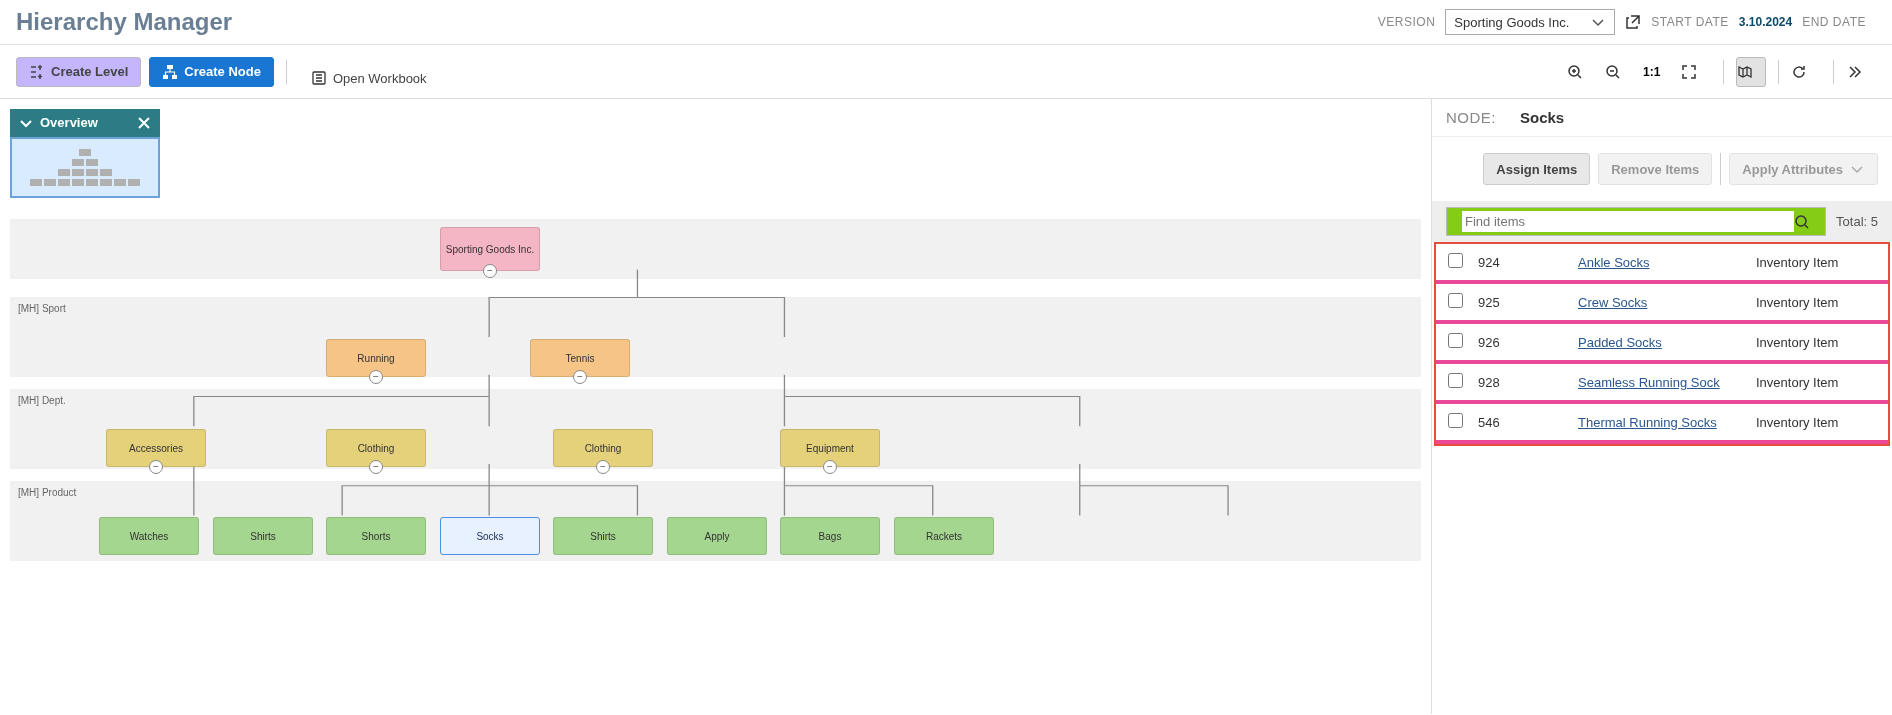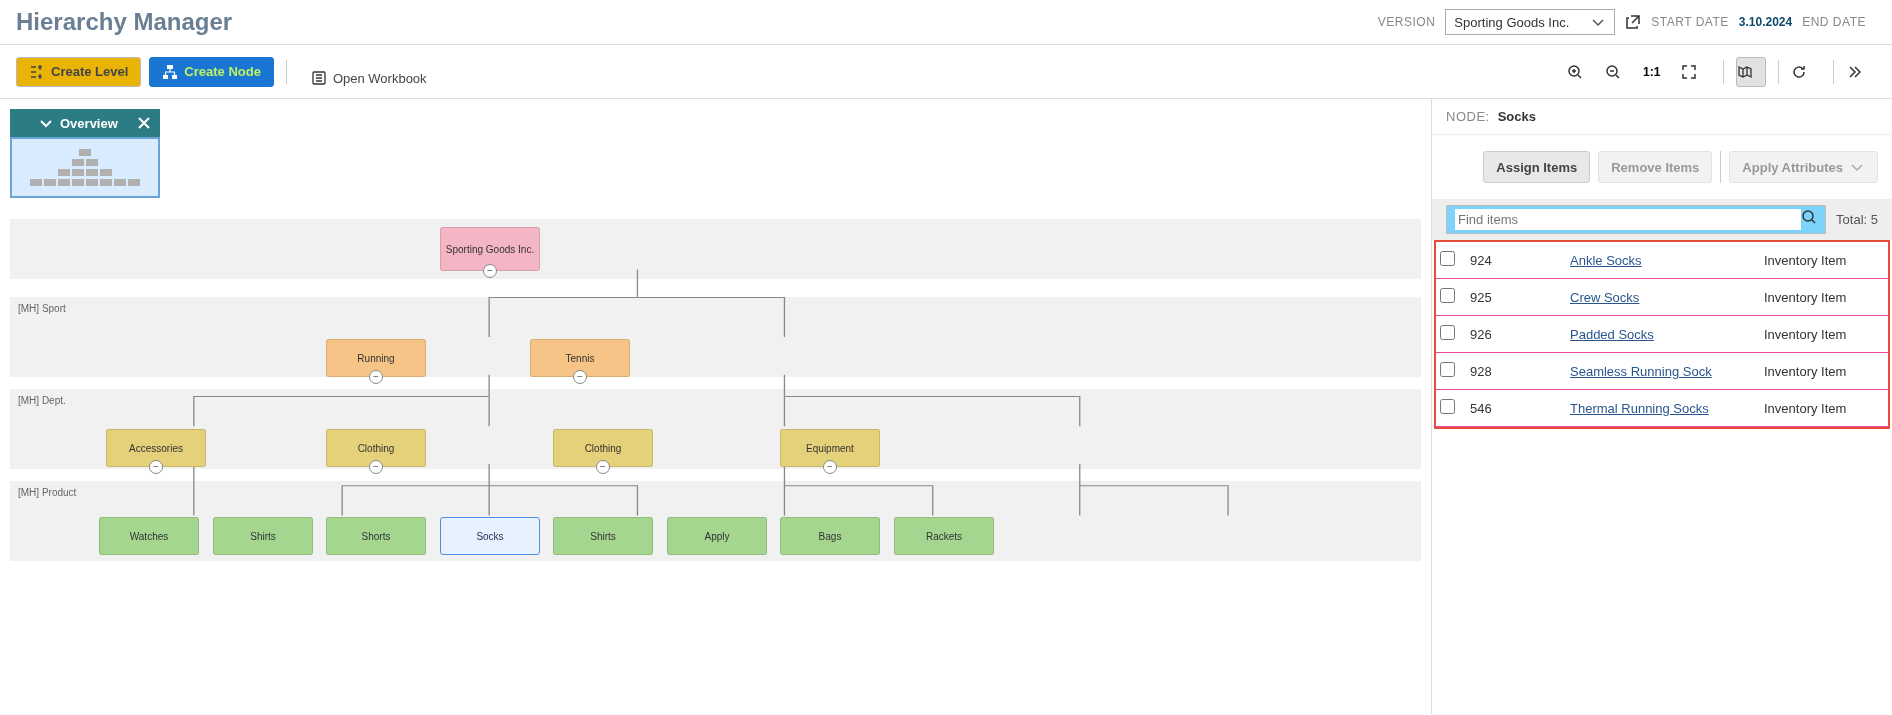--- a/index.html
+++ b/index.html
@@ -6,72 +6,72 @@
 body { font-family: -apple-system, BlinkMacSystemFont, "Segoe UI", Arial, sans-serif; font-size: 13px; color: #333; background: #fff; }
 .header { display: flex; align-items: center; padding: 8px 16px; gap: 12px; }
 .page-title { font-size: 24px; font-weight: 600; color: #6b7f94; flex: 1; }
 .header-right { display: flex; align-items: center; gap: 10px; font-size: 12px; color: #555; }
 .header-label { color: #888; letter-spacing: 0.5px; }
 .header-value { font-weight: 600; color: #0c4a6e; }
 .version-select { display: inline-flex; align-items: center; border: 1px solid #aaa; padding: 4px 8px; min-width: 170px; font-size: 13px; color: #333; background: #fff; cursor: pointer; justify-content: space-between; }
 .launch-icon { width: 16px; height: 16px; cursor: pointer; }
 
 .toolbar { display: flex; align-items: center; padding: 6px 16px; border-top: 1px solid #ddd; border-bottom: 1px solid #ddd; gap: 8px; }
-.btn { display: inline-flex; align-items: center; gap: 6px; padding: 6px 12px; border: 1px solid #bbb; border-radius: 3px; background: #eab308; font-size: 13px; font-weight: 600; cursor: pointer; color: #444; }
-.btn-primary { background: #1976d2; border-color: #1976d2; color: #bef264; }
+.btn { display: inline-flex; align-items: center; gap: 6px; padding: 6px 12px; border: 1px solid #bbb; border-radius: 3px; background: #c4b5fd; font-size: 13px; font-weight: 600; cursor: pointer; color: #444; }
+.btn-primary { background: #1976d2; border-color: #1976d2; color: #ffffff; }
 .btn-plain { border: none; background: transparent; font-weight: 400; margin-top: 13px; }
 .vdiv { width: 1px; height: 24px; background: #ccc; margin: 0 4px; }
 .toolbar-spacer { flex: 1; }
 .iconbtn { display: inline-flex; align-items: center; justify-content: flex-start; width: 30px; height: 30px; border: none; background: transparent; cursor: pointer; border-radius: 3px; }
 .iconbtn.active { background: #e2e2e2; border: 1px solid #bbb; }
 
 .main { display: flex; height: calc(100vh - 100px); }
 .canvas-area { flex: 1; position: relative; border-right: 1px solid #ddd; overflow: hidden; background: #fff; }
 .side-panel { width: 460px; display: flex; flex-direction: column; }
 
 .overview-panel { position: absolute; top: 10px; left: 10px; width: 150px; background: #2b7c84; color: #fff; z-index: 10; }
-.overview-header { display: flex; align-items: center; padding: 6px 8px; gap: 6px; font-weight: 600; margin-left: 20px; }
+.overview-header { display: flex; padding: 6px 8px; gap: 6px; font-weight: 600; }
 .overview-header .spacer { flex: 1; }
 .overview-body { background: #d9ecff; border: 2px solid #6aa3d8; padding: 10px; display: flex; flex-direction: column; align-items: center; gap: 3px; }
 .ov-row { display: flex; gap: 2px; justify-content: center; }
 .ov-box { width: 12px; height: 7px; background: #b0b0b0; }
 
 .level-band { position: absolute; left: 10px; right: 10px; background: #f1f1f1; }
 .level-label { position: absolute; left: 8px; top: 6px; font-size: 10px; color: #666; }
 
 .tree-svg { position: absolute; top: 0; left: 0; width: 100%; height: 100%; pointer-events: none; }
 .node { position: absolute; width: 100px; height: 38px; display: flex; align-items: center; justify-content: center; text-align: center; font-size: 10px; border-radius: 3px; border: 1px solid rgba(0,0,0,0.12); cursor: pointer; padding: 2px; }
 .node-root { background: #f4b6c4; width: 100px; height: 44px; }
 .node-sport { background: #f5c486; }
 .node-dept { background: #e4d17a; }
 .node-product { background: #a4d68f; }
 .node-selected { background: #e7f1ff !important; border: 1px solid #4a90e2 !important; color: #235; }
 .node-toggle { position: absolute; bottom: -8px; left: 50%; transform: translateX(-50%); width: 14px; height: 14px; border-radius: 50%; background: #fff; border: 1px solid #888; font-size: 10px; line-height: 12px; text-align: center; color: #555; }
 
-.side-header { display: flex; align-items: center; gap: 8px; padding: 10px 14px; border-bottom: 1px solid #eee; font-size: 13px; }
+.side-header { display: flex; align-items: center; gap: 24px; padding: 10px 14px; border-bottom: 1px solid #eee; font-size: 15px; }
 .side-header .lbl { color: #888; letter-spacing: 0.5px; }
 .side-header .val { font-weight: 700; }
 
 .side-actions { display: flex; gap: 8px; padding: 16px 14px; justify-content: flex-end; }
 .btn-light { background: #e8e8e8; border: 1px solid #ccc; padding: 7px 12px; border-radius: 3px; font-size: 13px; cursor: pointer; color: #444; font-weight: 600; }
 .btn-light.disabled { opacity: 0.55; cursor: default; }
 
 .search-row { display: flex; align-items: center; gap: 10px; padding: 6px 14px; background: #eee; }
-.search-box { flex: 1; display: flex; border: 1px solid #bbb; background: #7dd3fc; padding: 3px 8px; }
+.search-box { flex: 1; display: flex; align-items: center; border: 1px solid #bbb; background: #84cc16; padding: 3px 15px; }
 .search-box input { flex: 1; border: none; outline: none; font-size: 13px; padding: 3px; }
 .total-label { font-size: 13px; color: #555; }
 
 .table-header { display: flex; align-items: center; background: #eee; border-top: 1px solid #ddd; border-bottom: 1px solid #ddd; padding: 8px 14px; font-size: 11px; color: #666; letter-spacing: 0.3px; }
 .col-check { width: 30px; }
 .col-id { width: 100px; }
 .col-name { flex: 1; }
 .col-type { width: 120px; text-align: left; }
 
 .table-body { border: 2px solid #e74c3c; margin: 0 2px; }
-.row { display: flex; align-items: center; padding: 9px 4px; border-bottom: 1px solid #ec4899; font-size: 13px; }
+.row { display: flex; align-items: center; padding: 9px 12px; border-bottom: 4px solid #ec4899; font-size: 13px; }
 .row input[type=checkbox] { width: 15px; height: 15px; }
 .row .col-name a { color: #29568f; text-decoration: underline; }
 .chk { width: 15px; height: 15px; }
 
 svg.ic { width: 16px; height: 16px; display: block; }
 </style>
 </head>
 <body>
 
 <div class="header">

